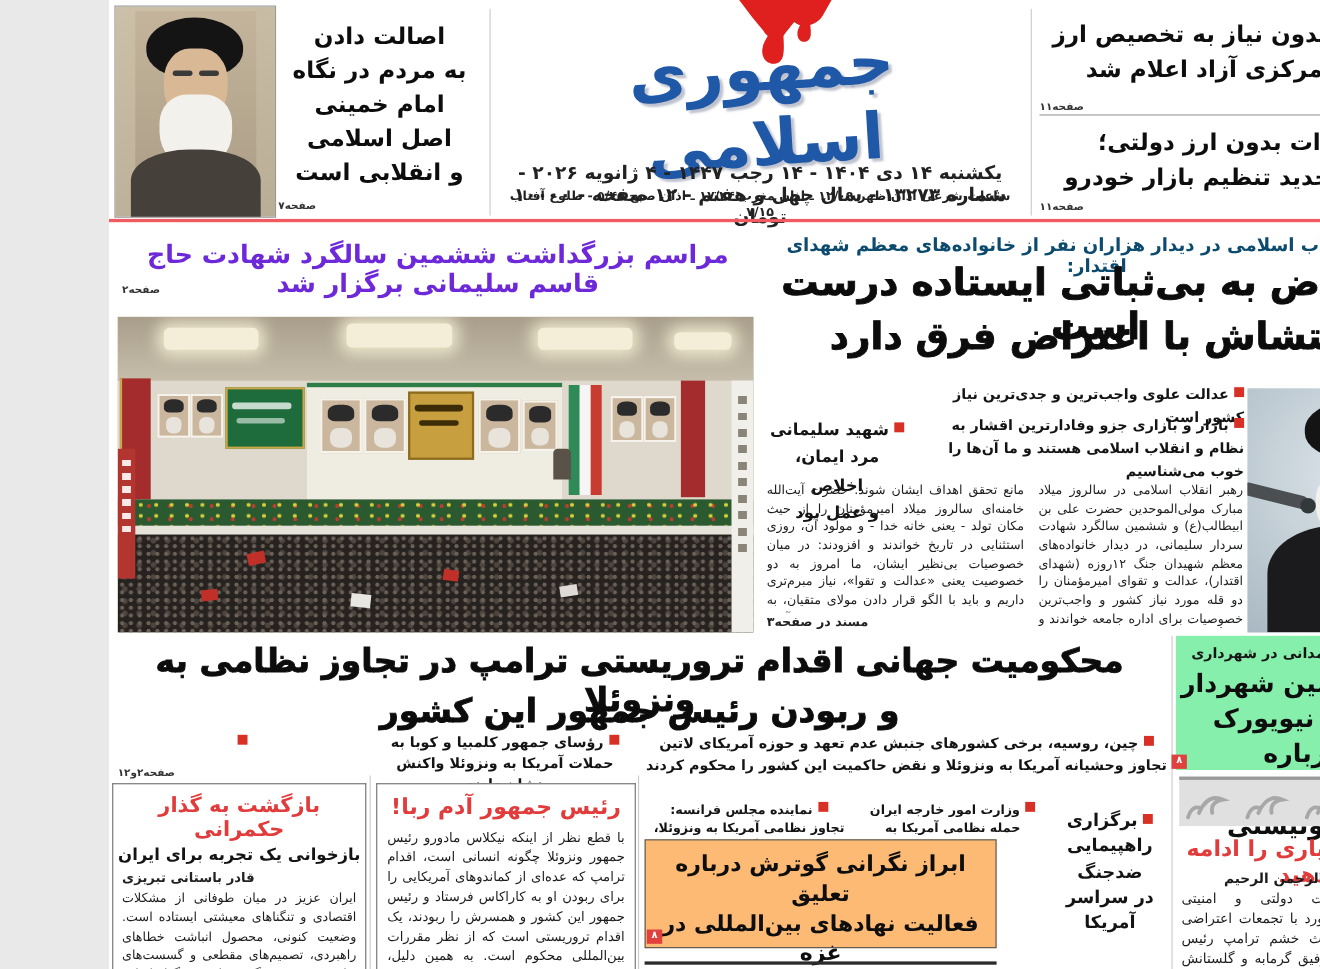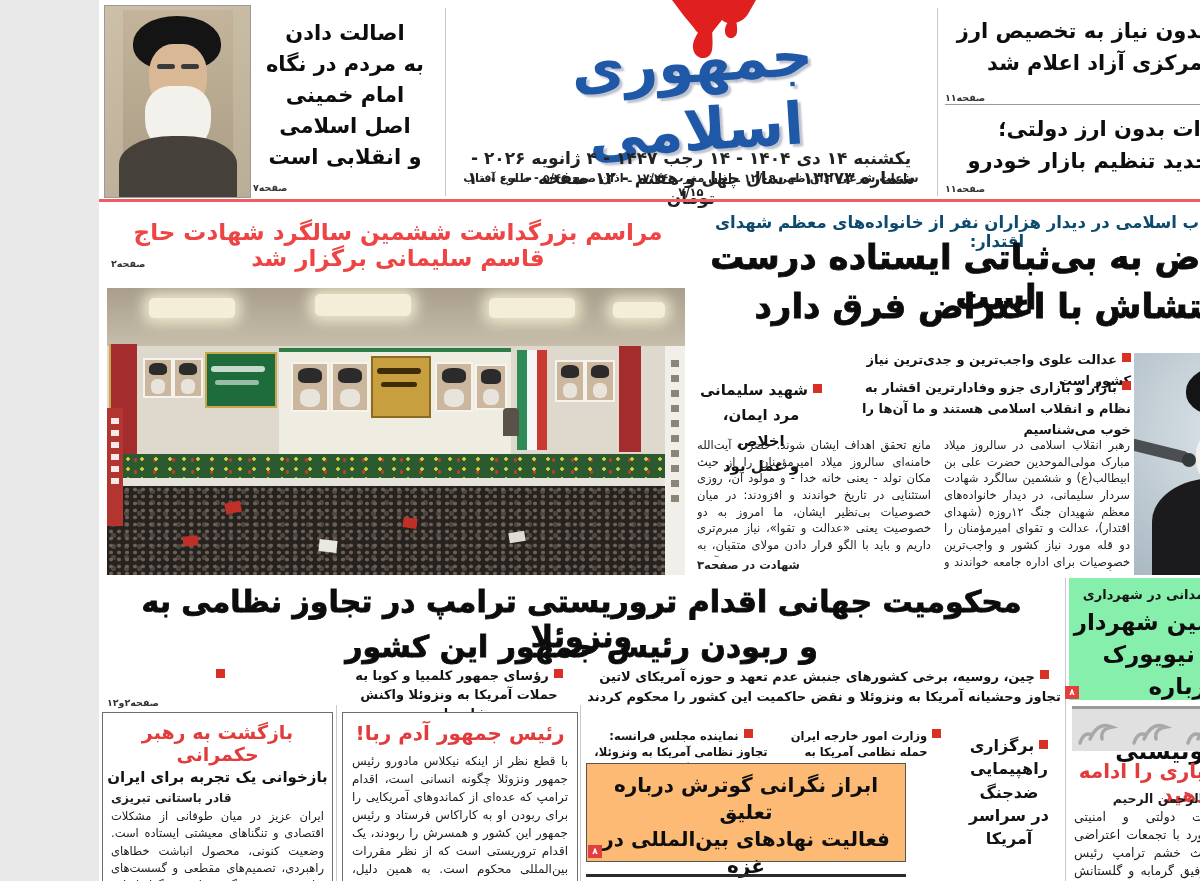--- a/index.html
+++ b/index.html
@@ -96,35 +96,35 @@
 
   <div class="abs bullet-blk" style="left:740px;top:350px;width:292px;font-size:13px;text-align:right;line-height:1.6;">
     <span class="sq"></span><span>عدالت علوی واجب‌ترین و جدی‌ترین نیاز کشور است</span>
   </div>
   <div class="abs bullet-blk" style="left:740px;top:378px;width:292px;font-size:13px;text-align:right;line-height:1.6;">
     <span class="sq"></span><span>بازار و بازاری جزو وفادارترین اقشار به نظام و انقلاب اسلامی هستند و ما آن‌ها را خوب می‌شناسیم</span>
   </div>
 
   <div class="abs bodytxt jst" style="left:845px;top:437px;width:186px;height:134px;">رهبر انقلاب اسلامی در سالروز میلاد مبارک مولی‌الموحدین حضرت علی بن ابیطالب(ع) و ششمین سالگرد شهادت سردار سلیمانی، در دیدار خانواده‌های معظم شهیدان جنگ ۱۲روزه (شهدای اقتدار)، عدالت و تقوای امیرمؤمنان را دو قله مورد نیاز کشور و واجب‌ترین خصوصیات برای اداره جامعه خواندند و با تأکید بر لزوم هوشیاری و تقویت وحدت ملی در مقابل «جنگ نرم» دشمنان، گفتند: این جنگ مبتنی بر «فریب و دروغ و تهمت و شایعه» همان جنگی است که دشمنان حکومت علوی پس از شکست‌های نظامی در مقابل آن حضرت در پیش گرفتند</div>
   <div class="abs bodytxt jst" style="left:598px;top:437px;width:234px;height:120px;">مانع تحقق اهداف ایشان شوند. حضرت آیت‌الله خامنه‌ای سالروز میلاد امیرمؤمنان را از حیث مکان تولد - یعنی خانه خدا - و مولود آن، روزی استثنایی در تاریخ خواندند و افزودند: در میان خصوصیات بی‌نظیر ایشان، ما امروز به دو خصوصیت یعنی «عدالت و تقوا»، نیاز مبرم‌تری داریم و باید با الگو قرار دادن مولای متقیان، به سوی این دو قله که حضرت امیر بر فراز آن‌ها ایستاده، حرکت کنیم؛ البته در این مسیر، پیشرفت‌هایی داشته‌ایم اما تا جایی که باید به آن برسیم، فاصله داریم.</div>
-  <div class="abs" style="left:598px;top:558px;font-size:11.5px;font-weight:bold;color:#222;">شهادت در صفحه۳</div>
+  <div class="abs" style="left:598px;top:558px;font-size:11.5px;font-weight:bold;color:#222;">مسند در صفحه۳</div>
 
   <div class="abs" style="left:1035px;top:353px;width:163px;height:222px;background:radial-gradient(circle at 60% 35%,#dde5ea,#a9b8c2);overflow:hidden;">
     <div class="turban" style="left:52px;top:12px;width:84px;height:52px;"></div>
     <div class="face" style="left:68px;top:40px;width:52px;height:62px;"></div>
     <div class="abs" style="left:70px;top:62px;width:48px;height:8px;border-bottom:2px solid #444;"></div>
     <div class="beard" style="left:62px;top:78px;width:60px;height:58px;"></div>
     <div class="robe" style="left:18px;top:125px;width:140px;height:97px;"></div>
     <div class="abs" style="left:78px;top:128px;width:34px;height:50px;background:
             repeating-linear-gradient(45deg,#f2f2f2 0 3px,#555 3px 5px);"></div>
     <div class="abs" style="left:-6px;top:92px;width:62px;height:12px;background:#4c4f52;border-radius:6px;transform:rotate(14deg);"></div>
     <div class="abs" style="left:48px;top:100px;width:14px;height:14px;background:#33383b;border-radius:50%;"></div>
   </div>
 
-  <div class="abs ctr" style="left:10px;top:219px;width:578px;font-size:23px;font-weight:bold;color:#ef4444;">مراسم بزرگداشت ششمین سالگرد شهادت حاج قاسم سلیمانی برگزار شد</div>
+  <div class="abs ctr" style="left:10px;top:219px;width:578px;font-size:23px;font-weight:bold;color:#6d28d9;">مراسم بزرگداشت ششمین سالگرد شهادت حاج قاسم سلیمانی برگزار شد</div>
   <div class="abs pageref" style="left:12px;top:258px;">صفحه۲</div>
 
   <div id="scene">
 
     <div class="abs" style="left:0;top:0;width:578px;height:58px;background:linear-gradient(#a89e8b,#c6bdaa);"></div>
     <div class="cl-light" style="left:42px;top:10px;width:86px;height:20px;"></div>
     <div class="cl-light" style="left:208px;top:6px;width:96px;height:22px;"></div>
     <div class="cl-light" style="left:382px;top:10px;width:86px;height:20px;"></div>
     <div class="cl-light" style="left:506px;top:14px;width:52px;height:16px;"></div>
 
@@ -208,21 +208,21 @@
   <div class="abs jst" style="left:975px;top:808px;width:221px;height:73px;font-size:12.5px;line-height:1.45;color:#1c1c1c;overflow:hidden;">هوشیاری مقامات دولتی و امنیتی کشورمان در برخورد با تجمعات اعتراضی روزهای اخیر باعث خشم ترامپ رئیس جمهور آمریکا و رفیق گرمابه و گلستانش بنیامین نتانیاهو شد و آنها را وادار کرد آنچه در سر داشتند را به زبان بیاورند.</div>
 
   <div class="vrule" style="left:237px;top:705px;height:176px;"></div>
   <div class="vrule" style="left:481px;top:705px;height:176px;"></div>
 
   <div class="abs ctr bullet-blk" style="left:4px;top:667px;width:230px;font-size:13px;line-height:1.45;">
     <span class="sq"></span>
   </div>
   <div class="abs pageref" style="left:8px;top:697px;">صفحه۲و۱۲</div>
   <div class="boxed" style="left:3px;top:712px;width:229px;height:169px;">
-    <div class="red-title" style="padding-top:8px;font-size:19px;">بازگشت به رهبر حکمرانی</div>
+    <div class="red-title" style="padding-top:8px;font-size:19px;">بازگشت به گذار حکمرانی</div>
     <div class="ctr" style="margin-top:3px;font-size:15px;font-weight:bold;color:#141414;">بازخوانی یک تجربه برای ایران</div>
     <div style="margin:5px 8px 0 8px;font-size:12px;font-weight:bold;text-align:left;color:#222;">قادر باستانی تبریزی</div>
     <div class="jst" style="margin:3px 8px 0 8px;font-size:11.5px;line-height:1.5;height:78px;overflow:hidden;color:#1c1c1c;">ایران عزیز در میان طوفانی از مشکلات اقتصادی و تنگناهای معیشتی ایستاده است. وضعیت کنونی، محصول انباشت خطاهای راهبردی، تصمیم‌های مقطعی و گسست‌های نهادی در سه دهه گذشته است و گذار از این شرایط، تصمیم‌های بزرگ، اجماع ملی، اصلاح مسیر سیاست خارجی و بهره‌وری اقتصادی لازم است.</div>
   </div>
 
   <div class="abs ctr bullet-blk" style="left:242px;top:667px;width:236px;font-size:13px;line-height:1.45;">
     <span class="sq"></span><span>رؤسای جمهور کلمبیا و کوبا به حملات آمریکا به ونزوئلا واکنش نشان دادند</span>
   </div>
   <div class="boxed" style="left:243px;top:712px;width:234px;height:169px;">
     <div class="red-title" style="padding-top:8px;font-size:20px;">رئیس جمهور آدم ربا!</div>

